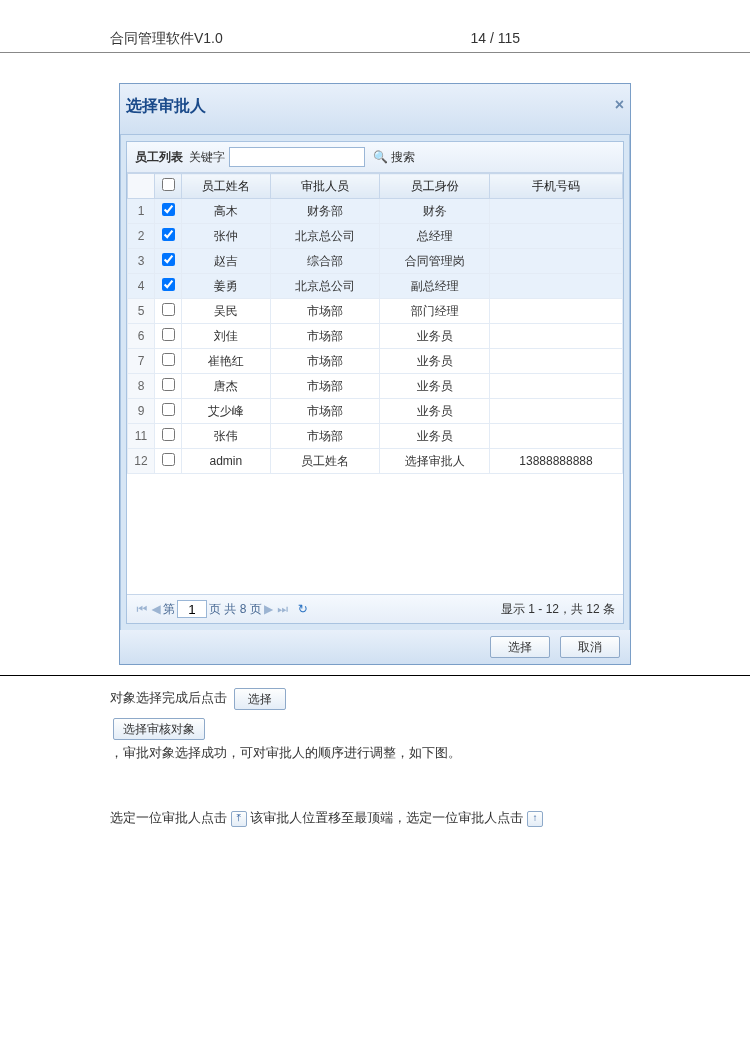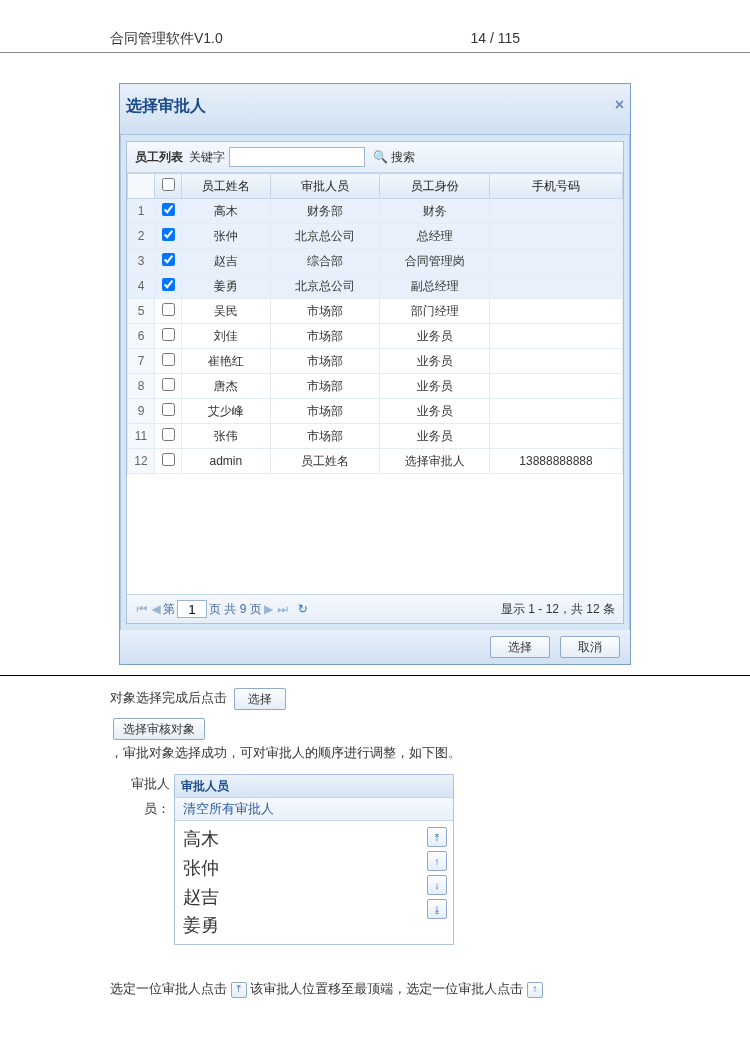--- a/index.html
+++ b/index.html
@@ -168,21 +168,21 @@
               <td>13888888888</td>
             </tr>
           </tbody>
       </table>
       <div style="height:120px"></div>
       <div class="pager">
         <span class="nav">⏮</span>
         <span class="nav">◀</span>
         <span>第</span>
         <input class="pgin" value="1" style="">
-        <span>页  共 9 页</span>
+        <span>页  共 8 页</span>
         <span class="nav">▶</span>
         <span class="nav">⏭</span>
         <span class="ref">↻</span>
         <span class="info">显示 1 - 12，共 12 条</span>
       </div>
     </div>
     <div class="dlg-buttons">
       <button class="xbtn">选择</button>
       <button class="xbtn">取消</button>
     </div>
@@ -192,43 +192,20 @@
 
   <div class="body-txt">
     <div>
       <span>对象选择完成后点击</span>
       <span class="inline-btn">选择</span>
     </div>
     <div style="margin-top:6px">
       <span class="inline-btn" style="min-width:90px">选择审核对象</span>
     </div>
     <div>，审批对象选择成功，可对审批人的顺序进行调整，如下图。</div>
-    <div style="display:flex;align-items:flex-start;margin-top:2px">
-      <span style="width:60px;text-align:right;padding-top:4px">审批人员：</span>
-      <div class="panel2" style="margin-left:4px">
-        <div class="approver-box">
-          <div class="approver-title">审批人员</div>
-          <div class="approver-clear">清空所有审批人</div>
-          <div class="approver-body">
-            <div class="namelist" id="names">
-                <div>高木</div>
-                <div>张仲</div>
-                <div>赵吉</div>
-                <div>姜勇</div>
-              </div>
-            <div class="arrows">
-              <div class="ab">⤒</div>
-              <div class="ab">↑</div>
-              <div class="ab">↓</div>
-              <div class="ab">⤓</div>
-            </div>
-          </div>
-        </div>
-      </div>
-    </div>
-    <div style="margin-top:32px">
+    <div style="margin-top:40px">
       <span>选定一位审批人点击</span>
       <span class="inline-ico">⤒</span>
       <span>该审批人位置移至最顶端，选定一位审批人点击</span>
       <span class="inline-ico">↑</span>
     </div>
   </div>
 </div>
 
 </body></html>

